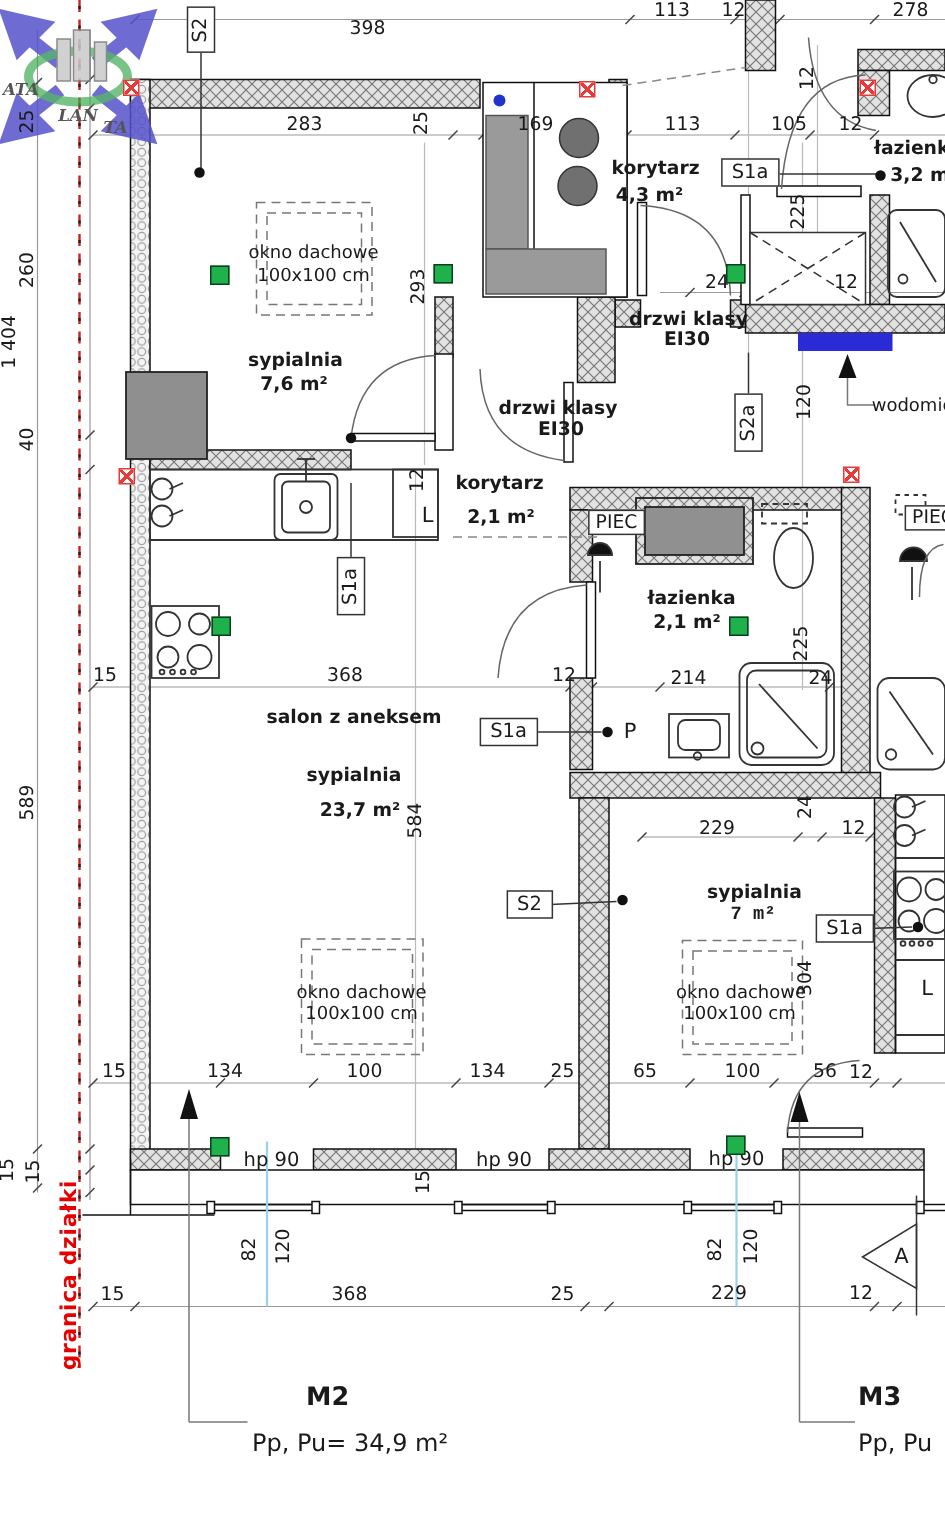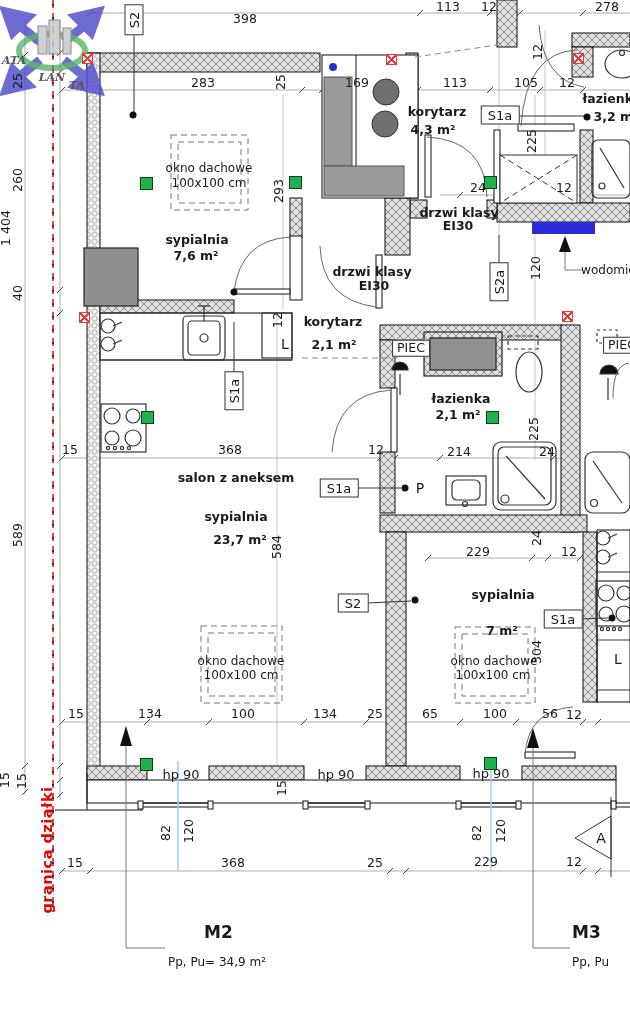--- a/index.html
+++ b/index.html
@@ -9,21 +9,21 @@
   .lb{position:absolute;white-space:nowrap;line-height:1;transform:translate(-50%,-50%);color:#1a1a1a}
   .lb.rot{transform:translate(-50%,-50%) rotate(-90deg)}
   .dim{font-size:12.5px}
   .room{font-weight:bold;font-size:12.5px}
   .sub{font-size:12px}
   .sbox{font-size:13px;border:1px solid #333;background:#fff;padding:2px 6px}
   .pbox{font-size:12.5px;border:1px solid #333;background:#fff;padding:1px 4px}
   .plabel{font-size:14px}
   .hp{font-size:13px}
   .title{font-weight:bold;font-size:17px;transform:translate(0,-50%)}
-  .subtitle{font-size:12px;transform:translate(0,-50%)}
+  .subtitle{font-size:16px;transform:translate(0,-50%)}
   .boundary{color:#e60000;font-weight:bold;font-size:14.5px;letter-spacing:.5px}
   .wm{font-family:"DejaVu Serif",serif;font-style:italic;color:#555;font-size:11px;font-weight:bold}
   .gsq{position:absolute;width:13px;height:13px;background:#1fb14b;border:1px solid #0c3f1d;box-sizing:border-box}
   .rx{position:absolute;width:11px;height:11px;box-sizing:border-box;border:1px solid #e63b3b;
       background:linear-gradient(45deg,transparent 42%,#e63b3b 42%,#e63b3b 58%,transparent 58%),
                  linear-gradient(135deg,transparent 42%,#e63b3b 42%,#e63b3b 58%,transparent 58%),#fff}
   .dot{position:absolute;width:7px;height:7px;border-radius:50%;background:#111;transform:translate(-50%,-50%)}
   .bdot{position:absolute;width:8px;height:8px;border-radius:50%;background:#2233cc;transform:translate(-50%,-50%)}
   .brect{position:absolute;background:#2a2ad6}
 </style>
@@ -398,21 +398,21 @@
       <span class="lb room" style="left: 372px; top: 272px;">drzwi klasy</span>
       <span class="lb room" style="left: 374px; top: 286px;">EI30</span>
       <span class="lb room" style="left: 333px; top: 322px;">korytarz</span>
       <span class="lb room" style="left: 334px; top: 345px;">2,1 m²</span>
       <span class="lb room" style="left: 461px; top: 399px;">łazienka</span>
       <span class="lb room" style="left: 458px; top: 415px;">2,1 m²</span>
       <span class="lb room" style="left: 236px; top: 478px;">salon z aneksem</span>
       <span class="lb room" style="left: 236px; top: 517px;">sypialnia</span>
       <span class="lb room" style="left: 240px; top: 540px;">23,7 m²</span>
       <span class="lb room" style="left: 503px; top: 595px;">sypialnia</span>
-      <span class="lb room" style="left: 502px; top: 631px;">7 m²</span>
+      <span class="lb room" style="left: 502px; top: 610px; font-family: Liberation Mono, monospace;">7 m²</span>
       <span class="lb sub" style="left: 209px; top: 168px;">okno dachowe</span>
       <span class="lb sub" style="left: 209px; top: 183px;">100x100 cm</span>
       <span class="lb sub" style="left: 241px; top: 661px;">okno dachowe</span>
       <span class="lb sub" style="left: 241px; top: 675px;">100x100 cm</span>
       <span class="lb sub" style="left: 494px; top: 661px;">okno dachowe</span>
       <span class="lb sub" style="left: 493px; top: 675px;">100x100 cm</span>
       <span class="lb pbox" style="left: 411px; top: 348px;">PIEC</span>
       <span class="lb pbox" style="left: 622px; top: 345px;">PIEC</span>
       <span class="lb sub" style="left: 614px; top: 270px;">wodomierz</span>
       <span class="lb plabel" style="left: 420px; top: 488px;">P</span>

